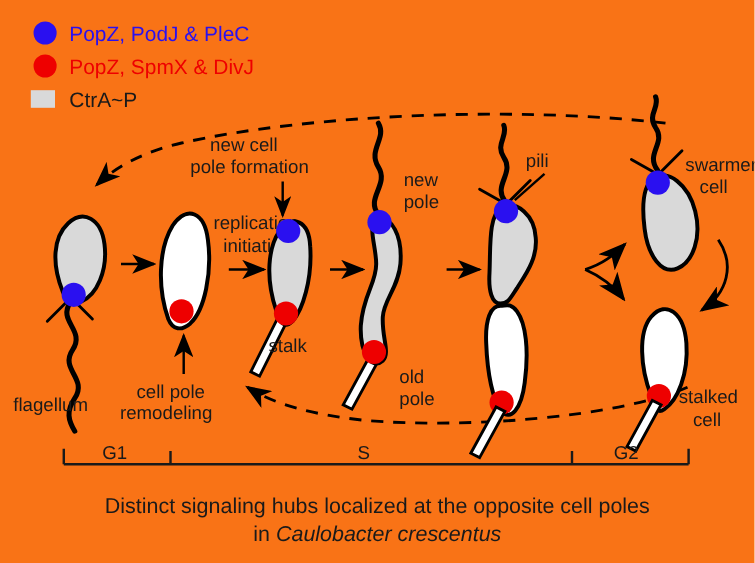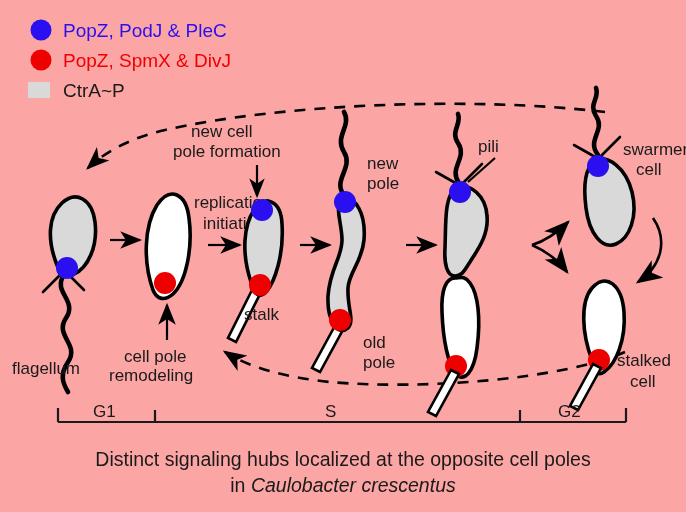--- a/index.html
+++ b/index.html
@@ -4,21 +4,21 @@
 <style>
   html, body {
     margin: 0;
     padding: 0;
     background: #ffffff;
   }
   #figure {
     position: relative;
     width: 686px;
     height: 512px;
-    background: #fca5a5;
+    background: #f97316;
     font-family: "Liberation Sans", sans-serif;
     overflow: hidden;
   }
   #diagram-svg {
     position: absolute;
     left: 0;
     top: 0;
     width: 686px;
     height: 512px;
   }

